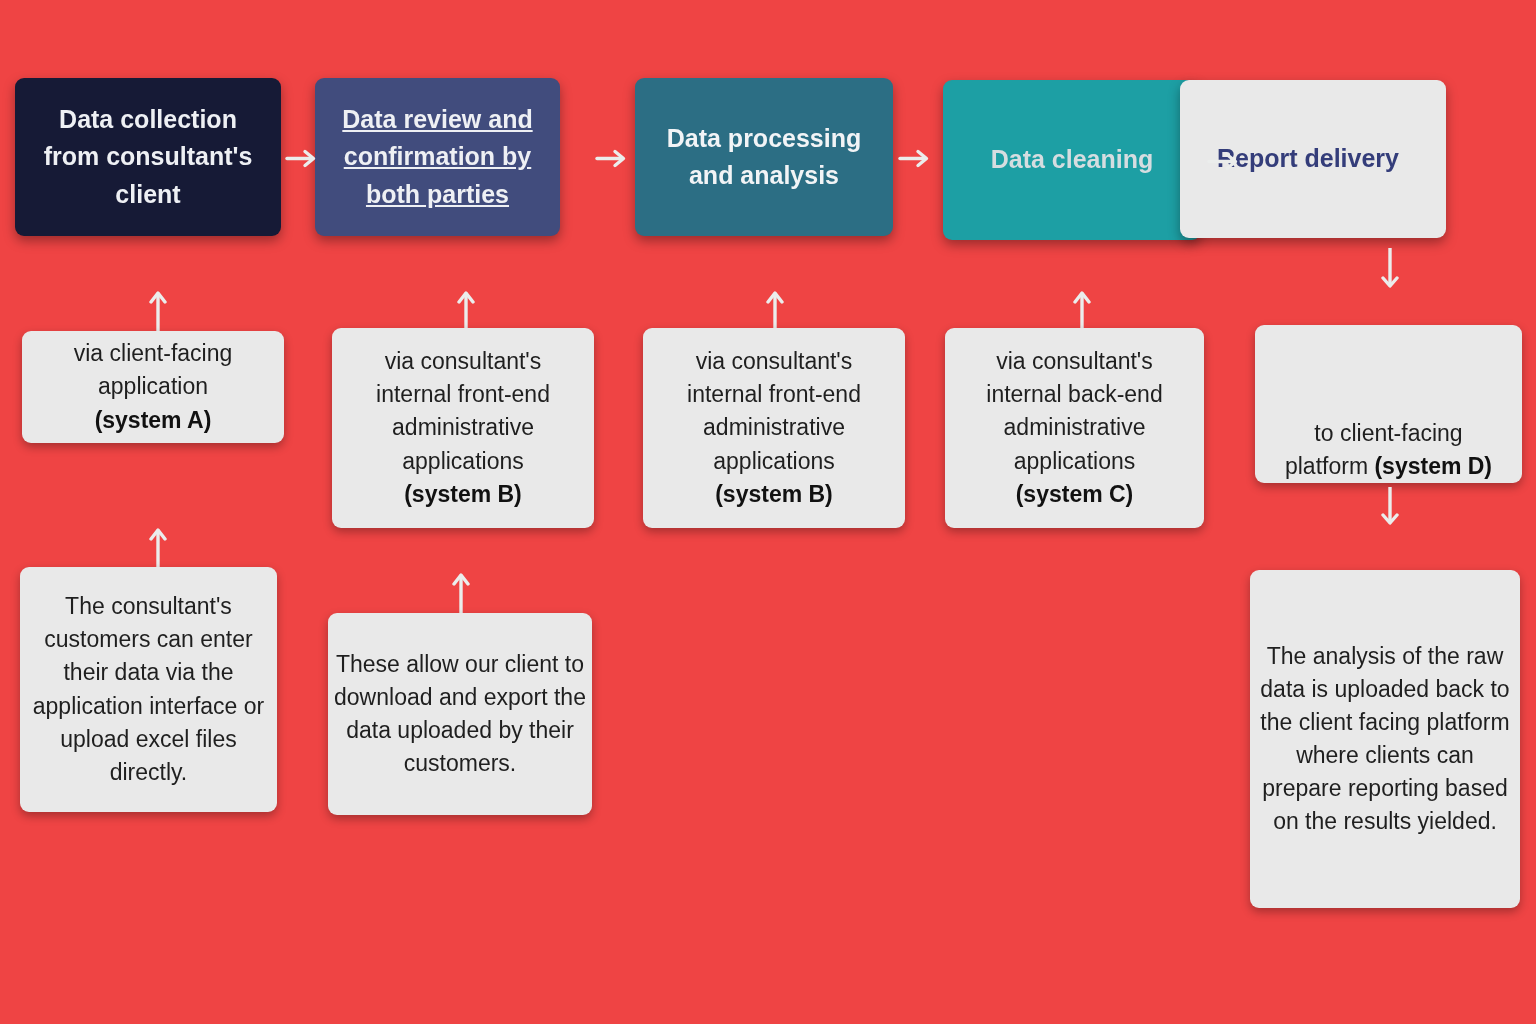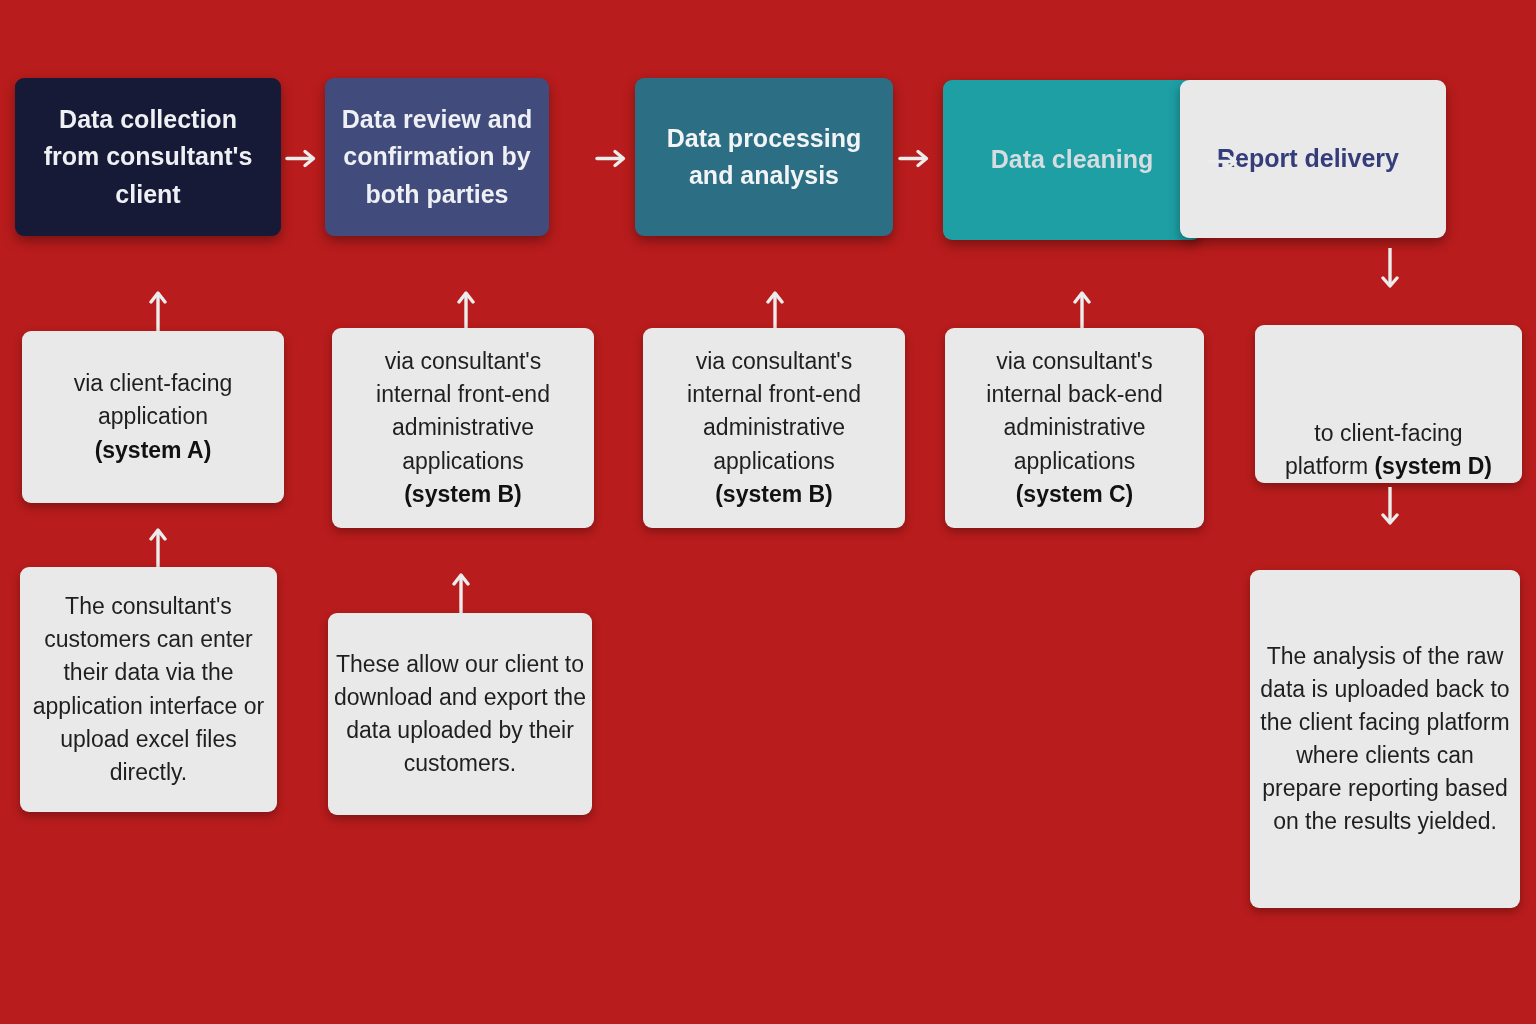--- a/index.html
+++ b/index.html
@@ -15,26 +15,26 @@
   .note{padding:14px 6px;}
   .sysbold{font-weight:bold;color:#111;}
   .sysblock{display:block;}
   .arrow{position:absolute;}
   .arrow svg{display:block;}
   .arrow line,.arrow polyline{fill:none;stroke-width:3.4;stroke-linecap:round;stroke-linejoin:round;}
 </style>
 </head>
 <body>
 
-<div class="canvas" style="background-color: #b91c1c;">
+<div class="canvas" style="background-color: #ef4444;">
 
   <div class="box stage-title" style="left: 15px; top: 78px; width: 266px; height: 158px; background-color: rgb(22, 26, 54); color: rgb(238, 240, 244);">
     <span>Data collection from consultant's client</span>
   </div>
-  <div class="box stage-title" style="left: 325px; top: 78px; width: 224px; height: 158px; background-color: rgb(65, 76, 125); color: rgb(238, 240, 244);">
+  <div class="box stage-title" style="left: 315px; top: 78px; width: 245px; height: 158px; background-color: rgb(65, 76, 125); color: rgb(238, 240, 244); text-decoration: underline;">
     <span>Data review and confirmation by both parties</span>
   </div>
   <div class="box stage-title" style="left: 635px; top: 78px; width: 258px; height: 158px; background-color: rgb(44, 110, 132); color: rgb(242, 244, 246);">
     <span>Data processing and analysis</span>
   </div>
   <div class="box stage-title" style="left: 943px; top: 80px; width: 258px; height: 160px; background-color: rgb(29, 159, 164); color: rgb(213, 221, 224); text-align: right;">
     <span>Data cleaning</span>
   </div>
   <div class="box stage-title" style="left: 1180px; top: 80px; width: 266px; height: 158px; background-color: rgb(233, 233, 233); color: rgb(52, 61, 122); padding-left: 6px;">
     <span>Report delivery</span>
@@ -90,21 +90,21 @@
     </svg>
   </div>
 
   <div class="arrow" style="left:1381px;top:248px;">
     <svg width="18" height="42" stroke="#ebedec">
       <line x1="9" y1="0" x2="9" y2="37"></line>
         <polyline points="2,30 9,38 16,30"></polyline>
     </svg>
   </div>
 
-  <div class="box detail" style="left:22px;top:331px;width:262px;height:172px;">
+  <div class="box detail" style="left:22px;top:331px;width:262px;height:112px;">
     <div>
       <span>via client-facing application</span>
       <span class="sysbold sysblock">(system A)</span>
     </div>
   </div>
   <div class="box detail" style="left:332px;top:328px;width:262px;height:200px;">
     <div>
       <span>via consultant's internal front-end administrative applications</span>
       <span class="sysbold sysblock">(system B)</span>
     </div>

